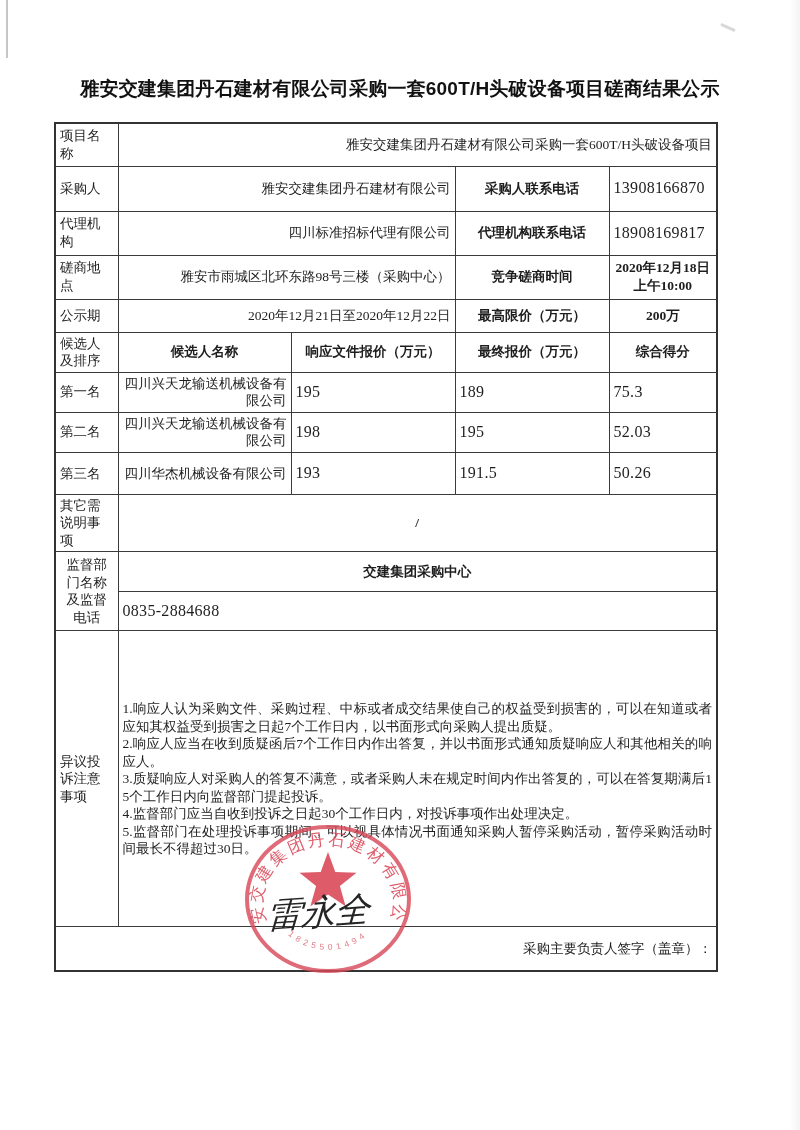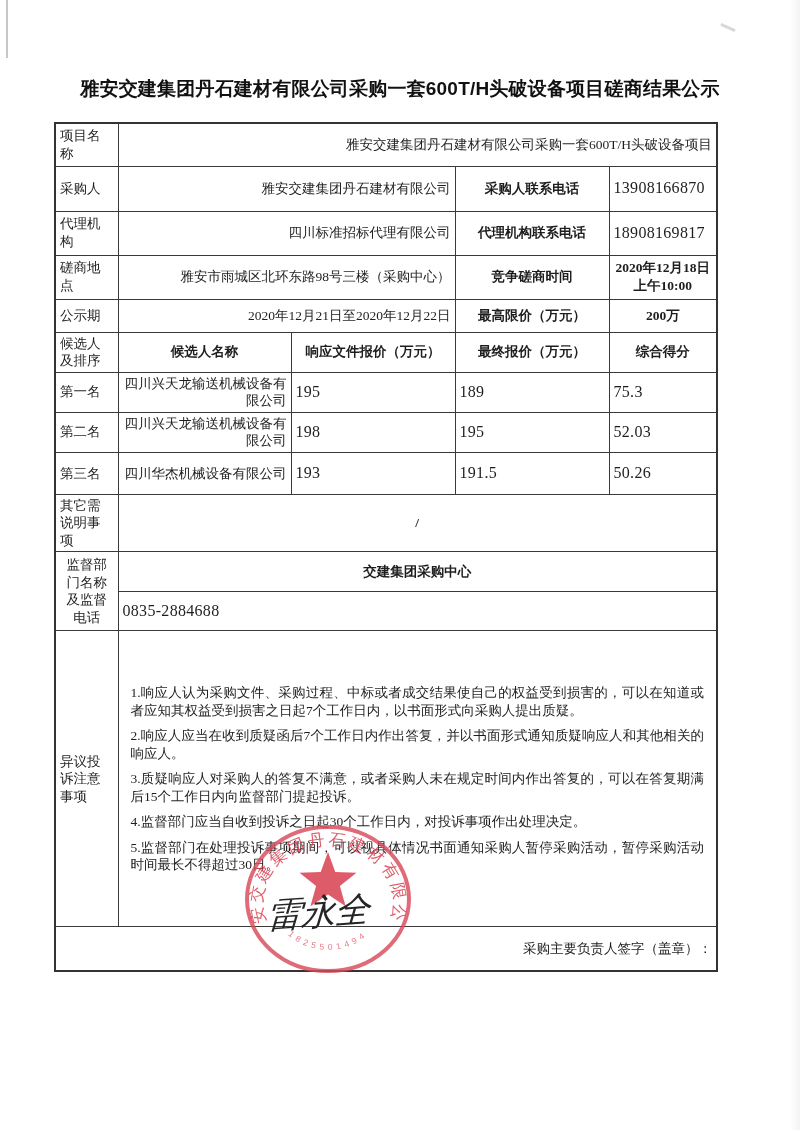--- a/index.html
+++ b/index.html
@@ -27,21 +27,21 @@
     border:1.5px solid #3a3a3a;vertical-align:middle;
     padding:2px 4px;line-height:1.3;overflow:hidden;
   }
   table.doc{border:2px solid #333;}
   td.lab{word-break:break-all;padding-left:3px;padding-right:2px;text-align:left;}
   td.lab-c{word-break:break-all;text-align:center;padding-left:2px;padding-right:2px;}
   td.vl{text-align:right;padding-left:8px;word-break:break-all;}
   td.ctr{text-align:center;word-break:break-all;font-weight:bold;}
   td.num{text-align:left;font-size:16px;letter-spacing:0.3px;}
   td.obj{vertical-align:top;padding:70px 10px 20px 12px;line-height:1.56;word-break:break-all;text-align:justify;}
-  .obj p{margin:8px;font-family:Liberation Serif, serif;}
+  .obj p{margin:0;font-family:Liberation Serif, serif;}
   tr.r-project{height:43px;} tr.r-purchaser{height:45px;} tr.r-agency{height:44px;margin-top:30px;}
   tr.r-venue{height:44px;} tr.r-publicity{height:33px;} tr.r-chead{height:37px;}
   tr.r-c1{height:40px;} tr.r-c2{height:39px;} tr.r-c3{height:42px;}
   tr.r-other{height:38px;} tr.r-sup1{height:40px;} tr.r-sup2{height:39px;}
   tr.r-objection{height:296px;} tr.r-sign{height:44px;}
 
   
   .seal{position:absolute;left:240px;top:820px;width:176px;height:162px;pointer-events:none;}
   
   .signature{

